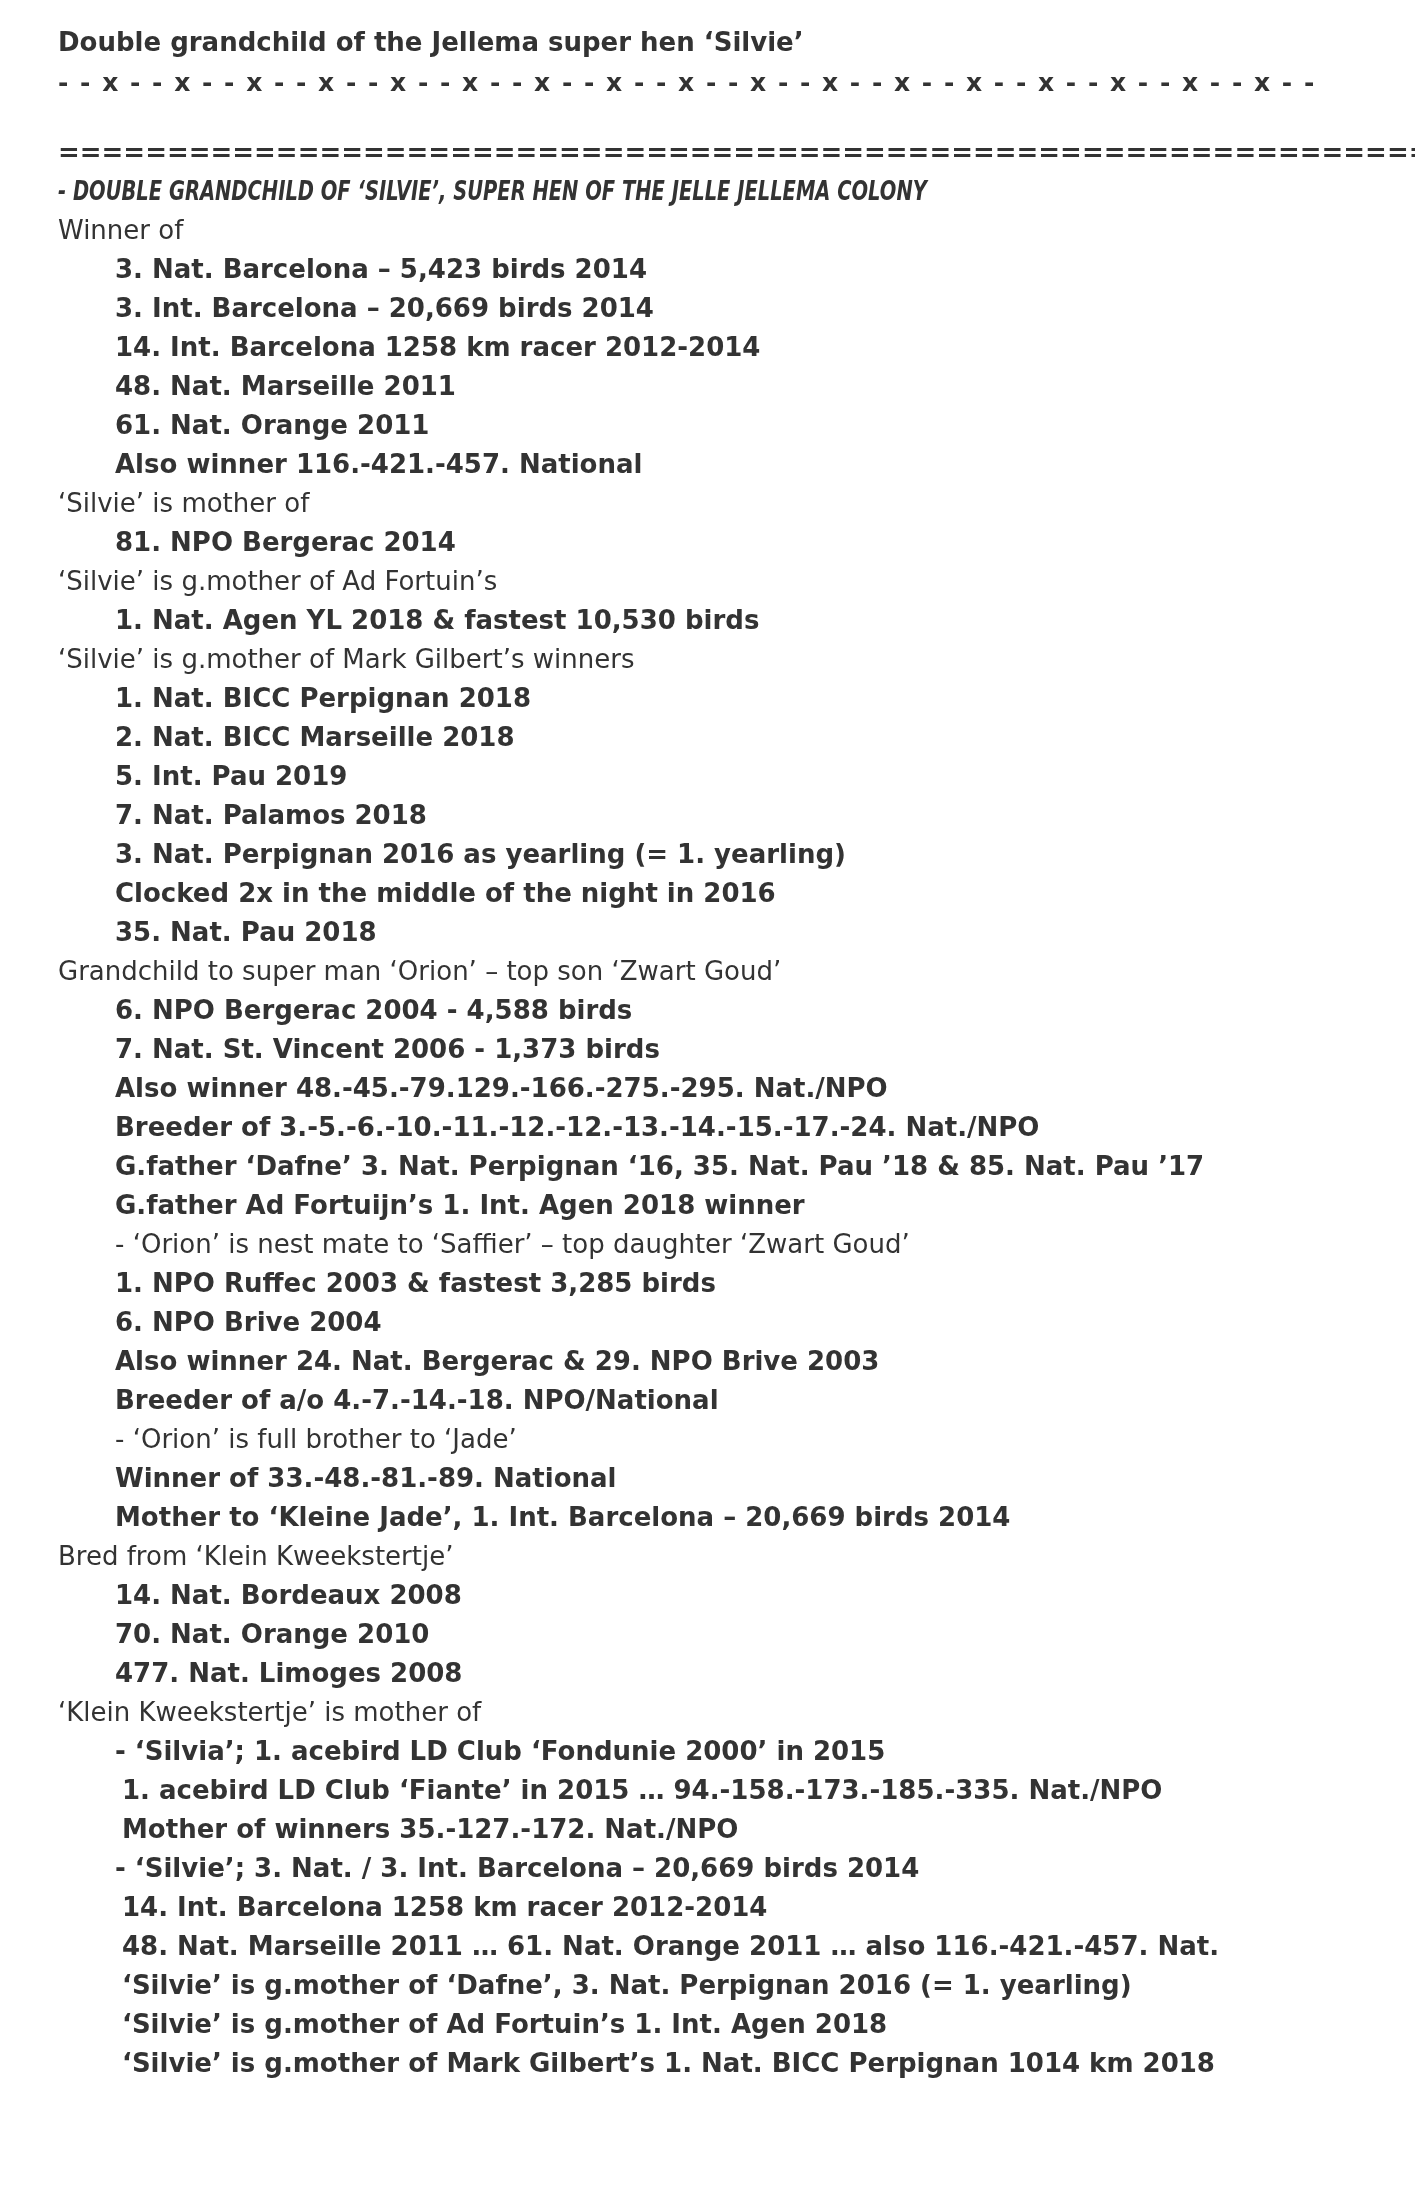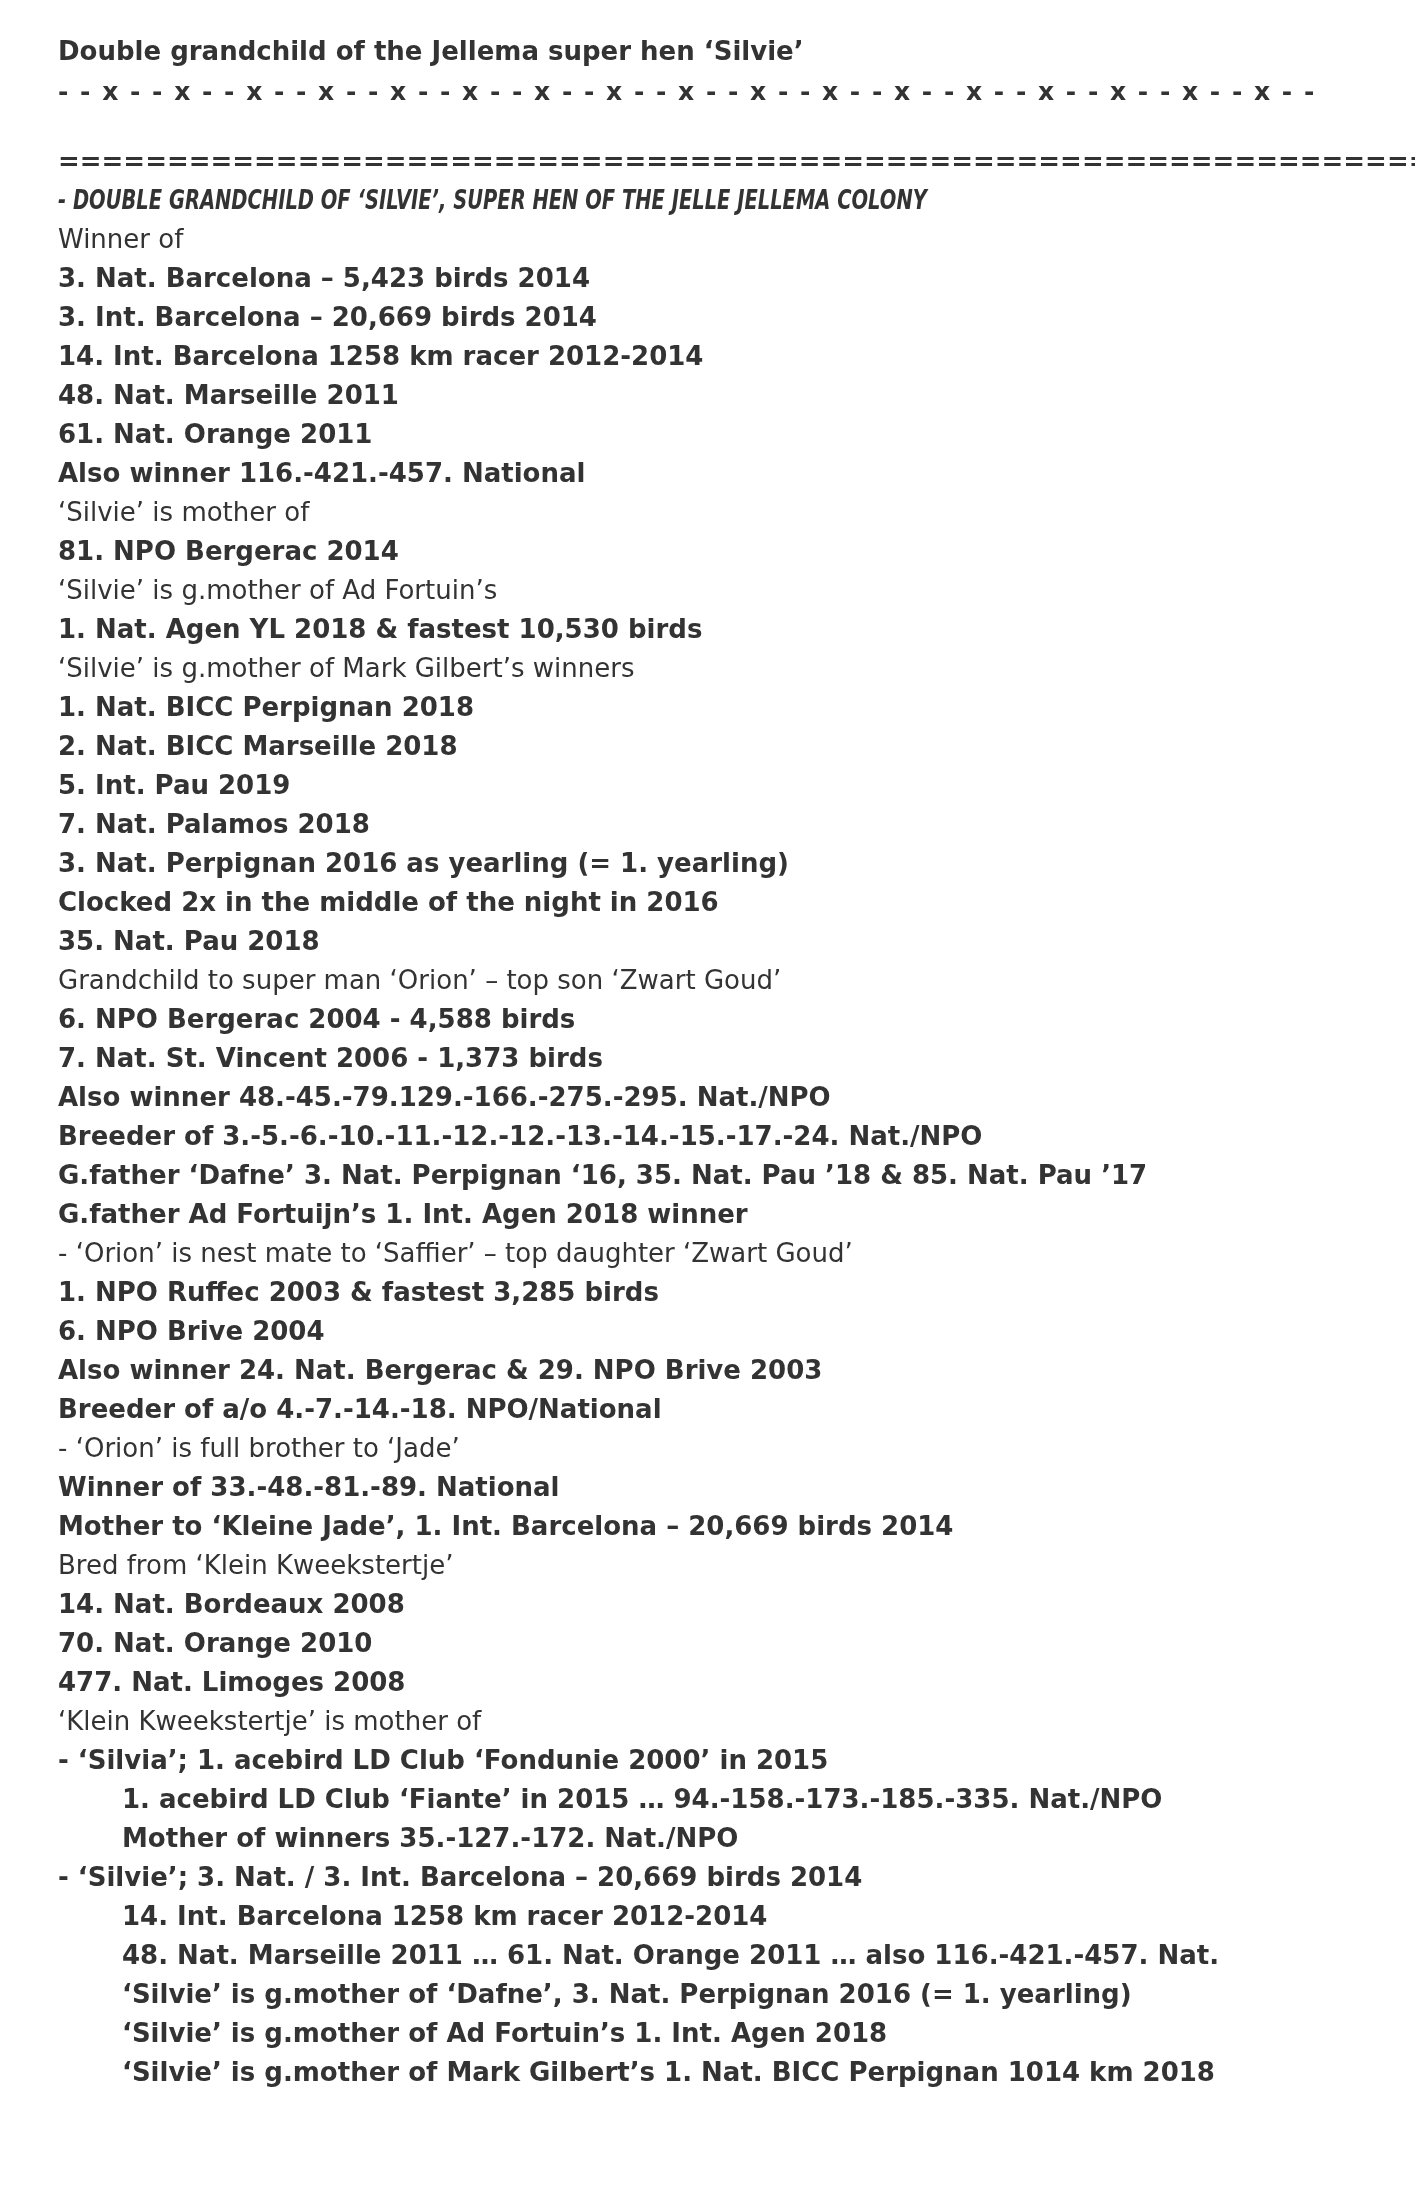--- a/index.html
+++ b/index.html
@@ -8,21 +8,21 @@
     background: #ffffff;
     width: 1415px;
     height: 2188px;
     overflow: hidden;
   }
   body {
     font-family: "DejaVu Sans", sans-serif;
     color: #333333;
   }
   .doc {
-    padding: 31px 0 0 58px;
+    padding: 22px 0 0 58px;
     width: 1357px;
   }
   .title {
     font-size: 26px;
     font-weight: 700;
     line-height: 40px;
     white-space: nowrap;
   }
   .xsep {
     font-size: 25px;
@@ -49,21 +49,21 @@
   }
   .b  { font-weight: 700; }
   .i  { font-weight: 400; }
   .bi {
     font-weight: 700;
     font-style: italic;
     transform: scaleX(0.75);
     transform-origin: 0 50%;
   }
   .ind0 { margin-left: 0; }
-  .ind1 { }
+  .ind1 { margin-left: 57px; }
   .ind2 { margin-left: 64px; }
 </style>
 </head>
 <body style="color: rgb(51, 51, 51); background: rgb(255, 255, 255);">
 
 <div class="doc">
   <div class="title">Double grandchild of the Jellema super hen ‘Silvie’</div>
   <div class="xsep">- - x - - x - - x - - x - - x - - x - - x - - x - - x - - x - - x - - x - - x - - x - - x - - x - - x - -</div>
   <div class="gap"></div>
   <div class="eqsep">========================================================================</div>

